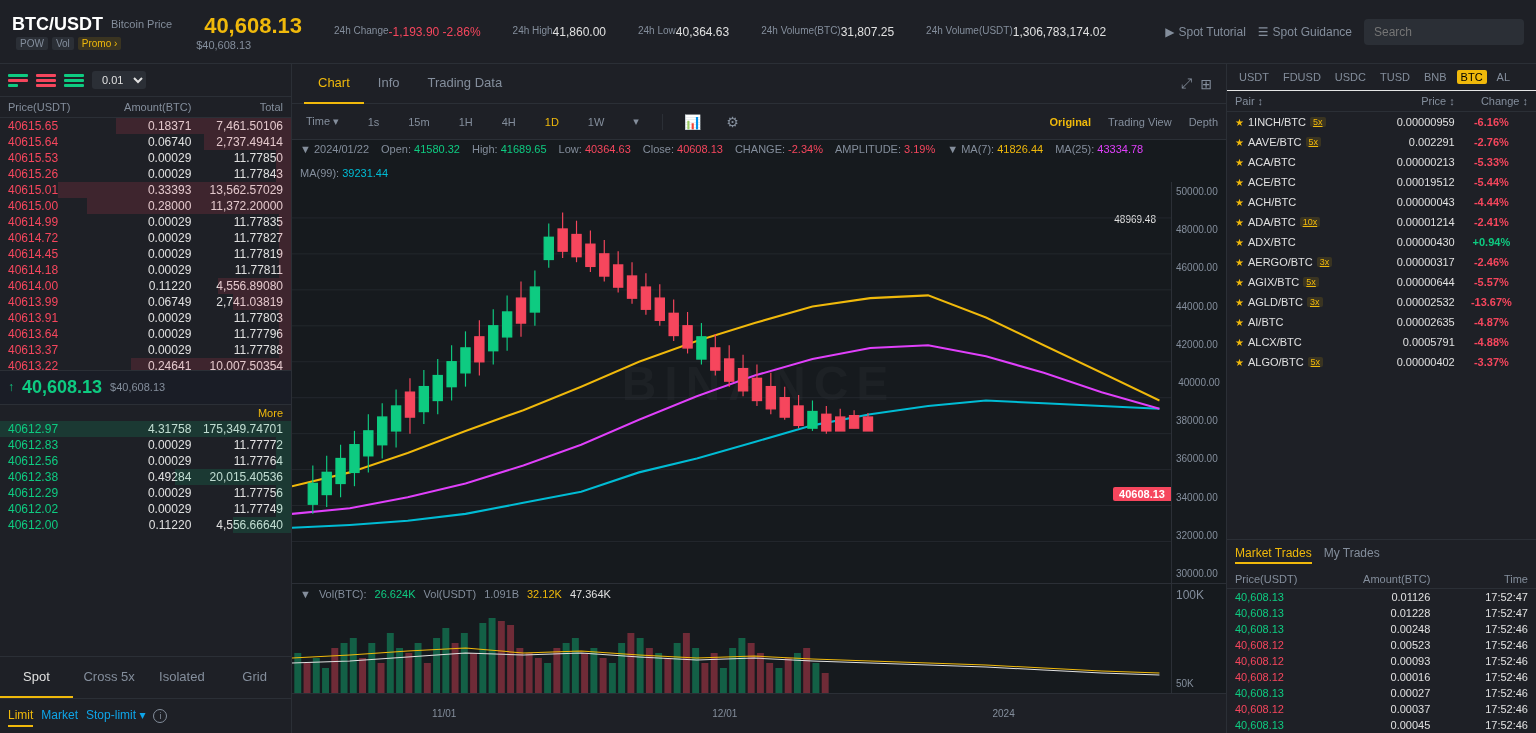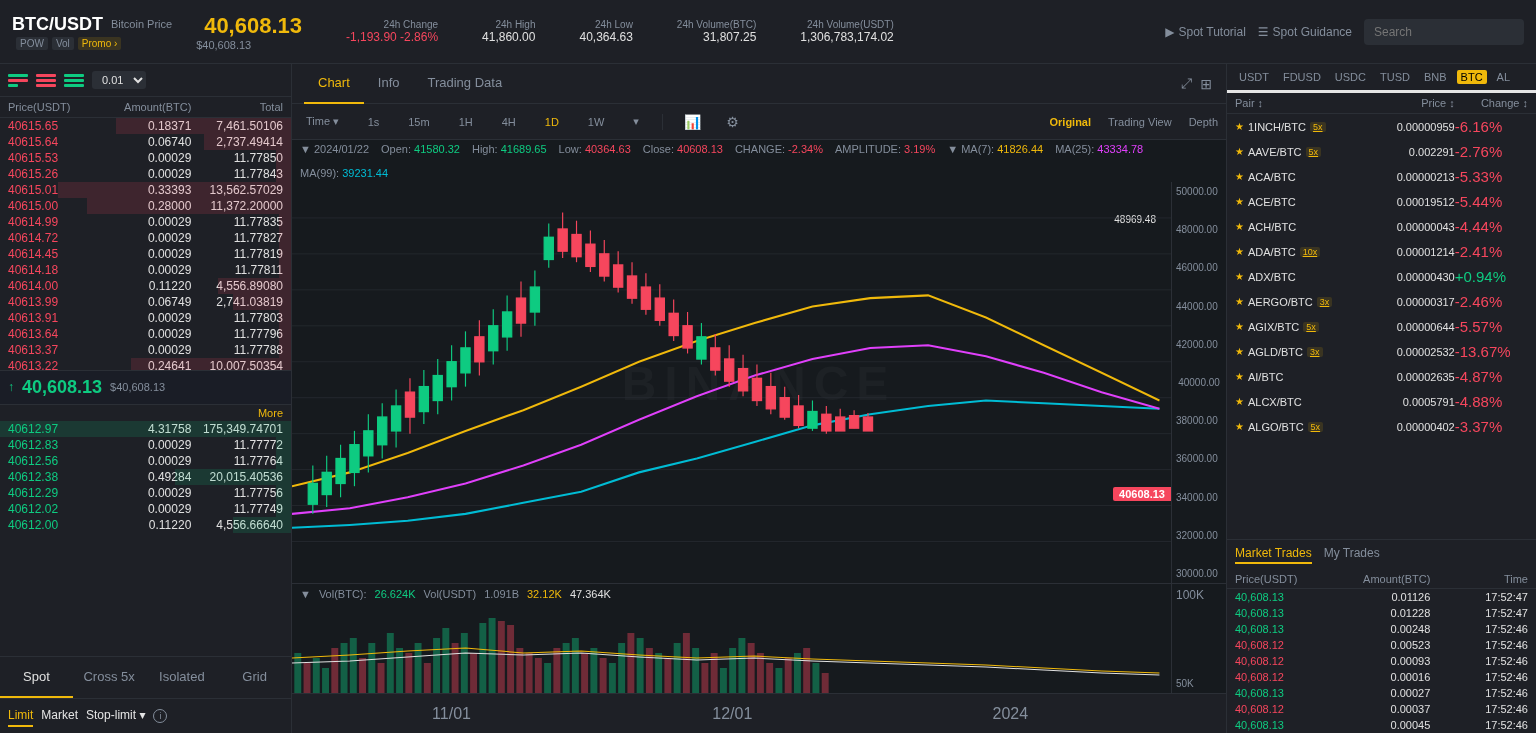--- a/index.html
+++ b/index.html
@@ -23,21 +23,21 @@
       padding: 0 12px;
       gap: 16px;
       border-bottom: 1px solid #2b2f36;
       flex-shrink: 0;
     }
     .pair-title { display: flex; flex-direction: column; gap: 2px; }
     .pair-title .symbol { font-size: 18px; font-weight: bold; color: #fff; }
     .pair-price-main { font-size: 22px; font-weight: bold; color: #f0b90b; margin-left: 8px; }
     .pair-price-usd { font-size: 11px; color: #848e9c; }
     .price-col { display: flex; flex-direction: column; margin-left: 8px; }
-    .stat-item { display: flex; flex-direction: column; margin-left: 28px; align-items: flex-end; }
+    .stat-item { display: flex; flex-direction: row; margin-left: 16px; }
     .stat-label { font-size: 10px; color: #848e9c; }
     .stat-value { font-size: 12px; color: #e0e0e0; }
     .stat-value.negative { color: #f6465d; }
     .tags { display: flex; gap: 4px; margin-left: 4px; }
     .tag {
       background: #2b2f36;
       color: #848e9c;
       padding: 1px 4px;
       border-radius: 2px;
       font-size: 10px;
@@ -304,21 +304,21 @@
     
     .time-axis {
       height: 40px;
       background: #1e2026;
       border-top: 1px solid #2b2f36;
       display: flex;
       align-items: center;
       padding: 12px 8px;
       gap: 0;
       color: #848e9c;
-      font-size: 16px;
+      font-size: 10px;
       position: relative;
     }
 
     
     .trade-tabs {
       display: flex;
       background: #1e2026;
       border-top: 1px solid #2b2f36;
       height: 42px;
     }
@@ -341,21 +341,21 @@
     .order-type-tabs {
       display: flex;
       background: #1e2026;
       padding: 6px 8px;
       gap: 8px;
       align-items: center;
       border-top: 1px solid #2b2f36;
     }
     .order-type-tab {
       cursor: pointer;
-      color: #e5e5e5;
+      color: #0ea5e9;
       font-size: 12px;
       padding: 3px 0;
       border-bottom: 2px solid transparent;
     }
     .order-type-tab.active {
       color: #f0b90b;
       border-bottom: 2px solid #f0b90b;
     }
     .order-info-icon {
       width: 14px; height: 14px;
@@ -377,21 +377,21 @@
       border-left: 1px solid #2b2f36;
       display: flex;
       flex-direction: column;
       overflow: hidden;
     }
     .pairs-filter {
       display: flex;
       padding: 6px 8px;
       gap: 6px;
       flex-wrap: wrap;
-      border-bottom: 3px solid #e5e5e5;
+      border-bottom: 1px solid #e5e5e5;
     }
     .pairs-filter-item {
       color: #848e9c;
       font-size: 11px;
       cursor: pointer;
       padding: 1px 4px;
     }
     .pairs-filter-item.btc-active {
       background: #f0b90b;
       color: #000;
@@ -422,21 +422,21 @@
     .pair-badge {
       font-size: 9px;
       padding: 0px 3px;
       border-radius: 2px;
       background: #2b2f36;
       color: #848e9c;
       text-decoration: underline;
     }
     .pair-badge.yellow-badge { background: #f0b90b22; color: #f0b90b; }
     .pair-price-cell { text-align: right; font-size: 11px; color: #e0e0e0; }
-    .pair-change-cell { text-align: left; font-size: 15px; }
+    .pair-change-cell { text-align: center; font-size: 11px; font-weight: bold; }
     .pair-change-cell.neg { color: #f6465d; }
     .pair-change-cell.pos { color: #0ecb81; }
 
     
     .market-trades-header {
       display: flex;
       padding: 6px 8px;
       gap: 12px;
       border-top: 1px solid #2b2f36;
       align-items: center;

